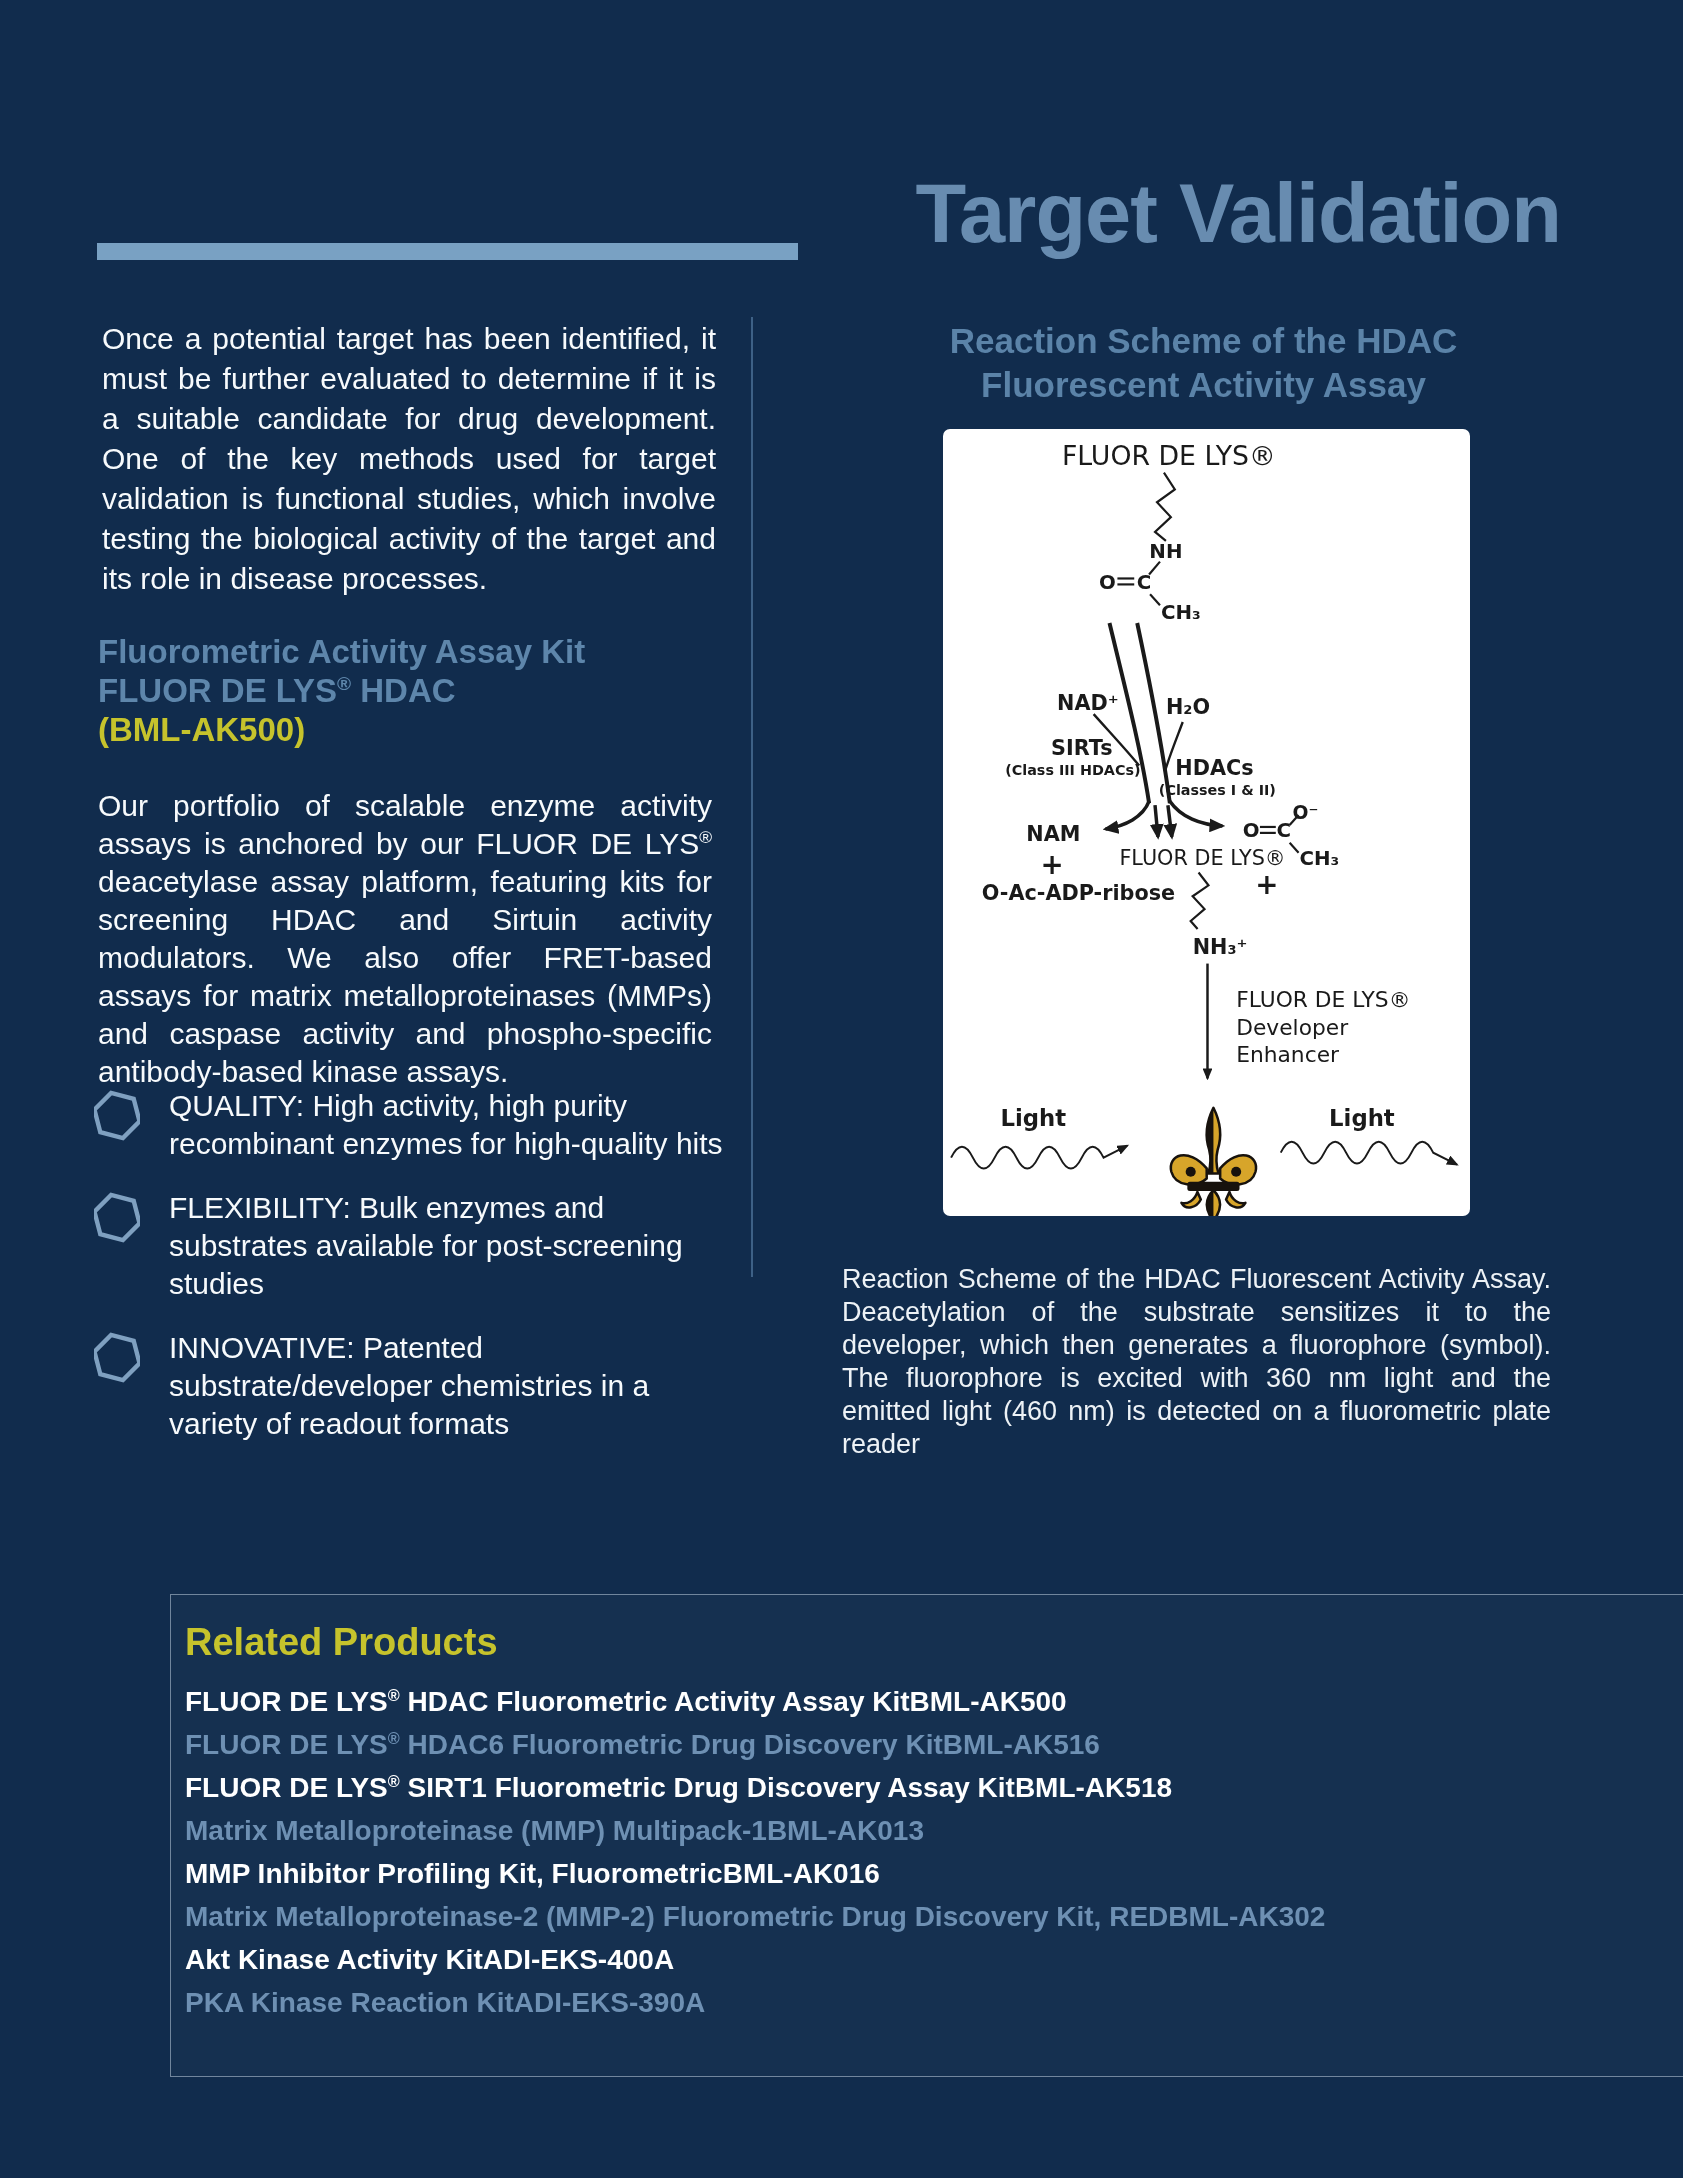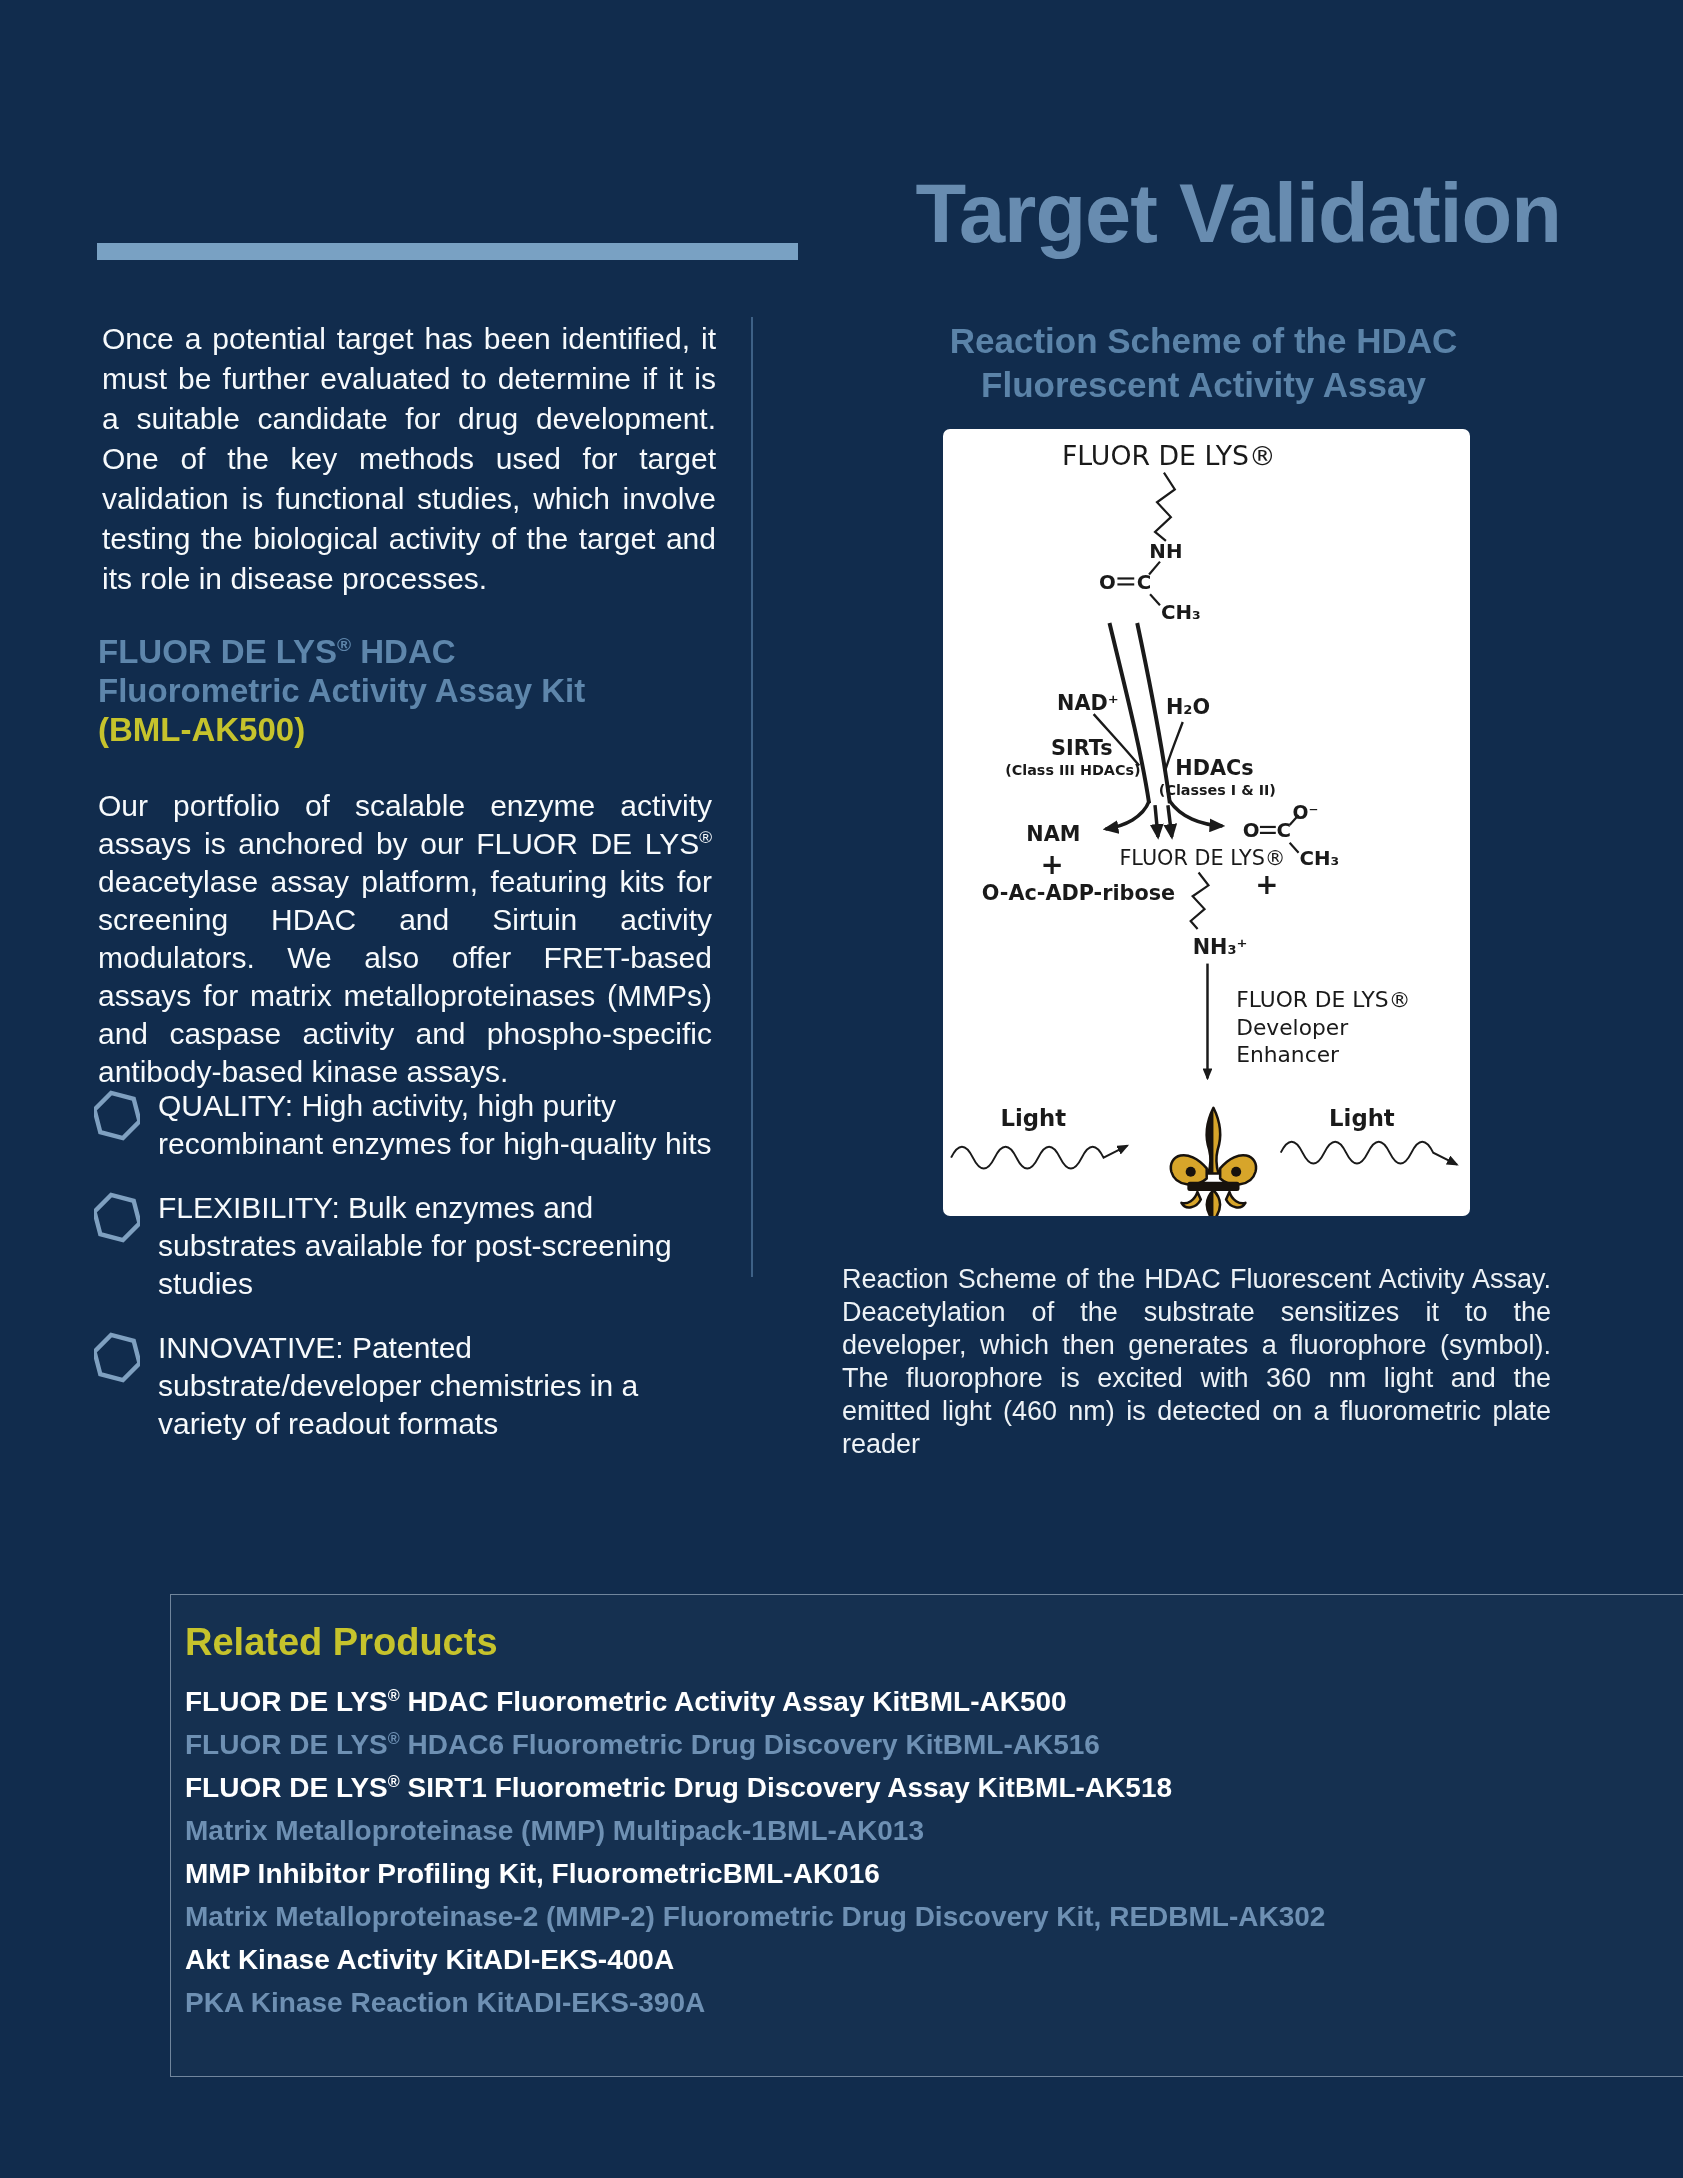--- a/index.html
+++ b/index.html
@@ -17,21 +17,21 @@
          color:#F7FAFC;text-align:justify;}
 
   .kit-heading{position:absolute;left:98px;top:632px;font-size:33px;line-height:39px;font-weight:bold;
                color:#5E86AB;}
   .kit-heading .code{color:#C6C32C;}
 
   .portfolio{position:absolute;left:98px;top:787px;width:614px;margin:0;font-size:30px;line-height:38px;
              color:#F7FAFC;text-align:justify;}
 
   .bullets{position:absolute;left:94px;top:1087px;width:644px;}
-  .bullet{display:flex;align-items:flex-start;margin-bottom:26px;}
+  .bullet{display:flex;align-items:flex-start;margin-bottom:26px;gap:11px;}
   .bullet .hex{flex:0 0 46px;margin-top:2px;}
   .bullet p{margin:0 0 0 18px;font-size:30px;line-height:38px;color:#F7FAFC;width:564px;}
 
   .rx-heading{position:absolute;left:842px;top:319px;width:723px;text-align:center;
               font-size:35px;line-height:44px;font-weight:bold;color:#5B83A8;}
 
   .diagram-box{position:absolute;left:943px;top:429px;width:527px;height:787px;background:#FFFFFF;border-radius:7px;}
   .diagram-box svg{display:block;width:527px;height:787px;font-family:"DejaVu Sans",sans-serif;}
   .dg-t{fill:#1A1A1A;}
   .dg-b{font-weight:bold;}
@@ -56,22 +56,22 @@
 
 <div class="page">
 
   <div class="accent-bar"></div>
   <h1 class="page-title">Target Validation</h1>
   <div class="col-divider"></div>
 
   <p class="intro">Once a potential target has been identified, it must be further evaluated to determine if it is a suitable candidate for drug development. One of the key methods used for target validation is functional studies, which involve testing the biological activity of the target and its role in disease processes.</p>
 
   <div class="kit-heading">
+    <div>Fluorometric Activity Assay Kit</div>
     <div>FLUOR DE LYS<sup>®</sup> HDAC</div>
-    <div>Fluorometric Activity Assay Kit</div>
     <div class="code">(BML-AK500)</div>
   </div>
 
   <p class="portfolio">Our portfolio of scalable enzyme activity assays is anchored by our FLUOR DE LYS<sup>®</sup> deacetylase assay platform, featuring kits for screening HDAC and Sirtuin activity modulators. We also offer FRET-based assays for matrix metalloproteinases (MMPs) and caspase activity and phospho-specific antibody-based kinase assays.</p>
 
   <div class="bullets">
     <div class="bullet">
       <svg class="hex" width="46" height="53" viewBox="0 0 46 54">
         <polygon points="46,33 29,50 6,44 0,21 17,4 40,10" fill="none" stroke="#7FA0C0" stroke-width="4.5"></polygon>
       </svg>

